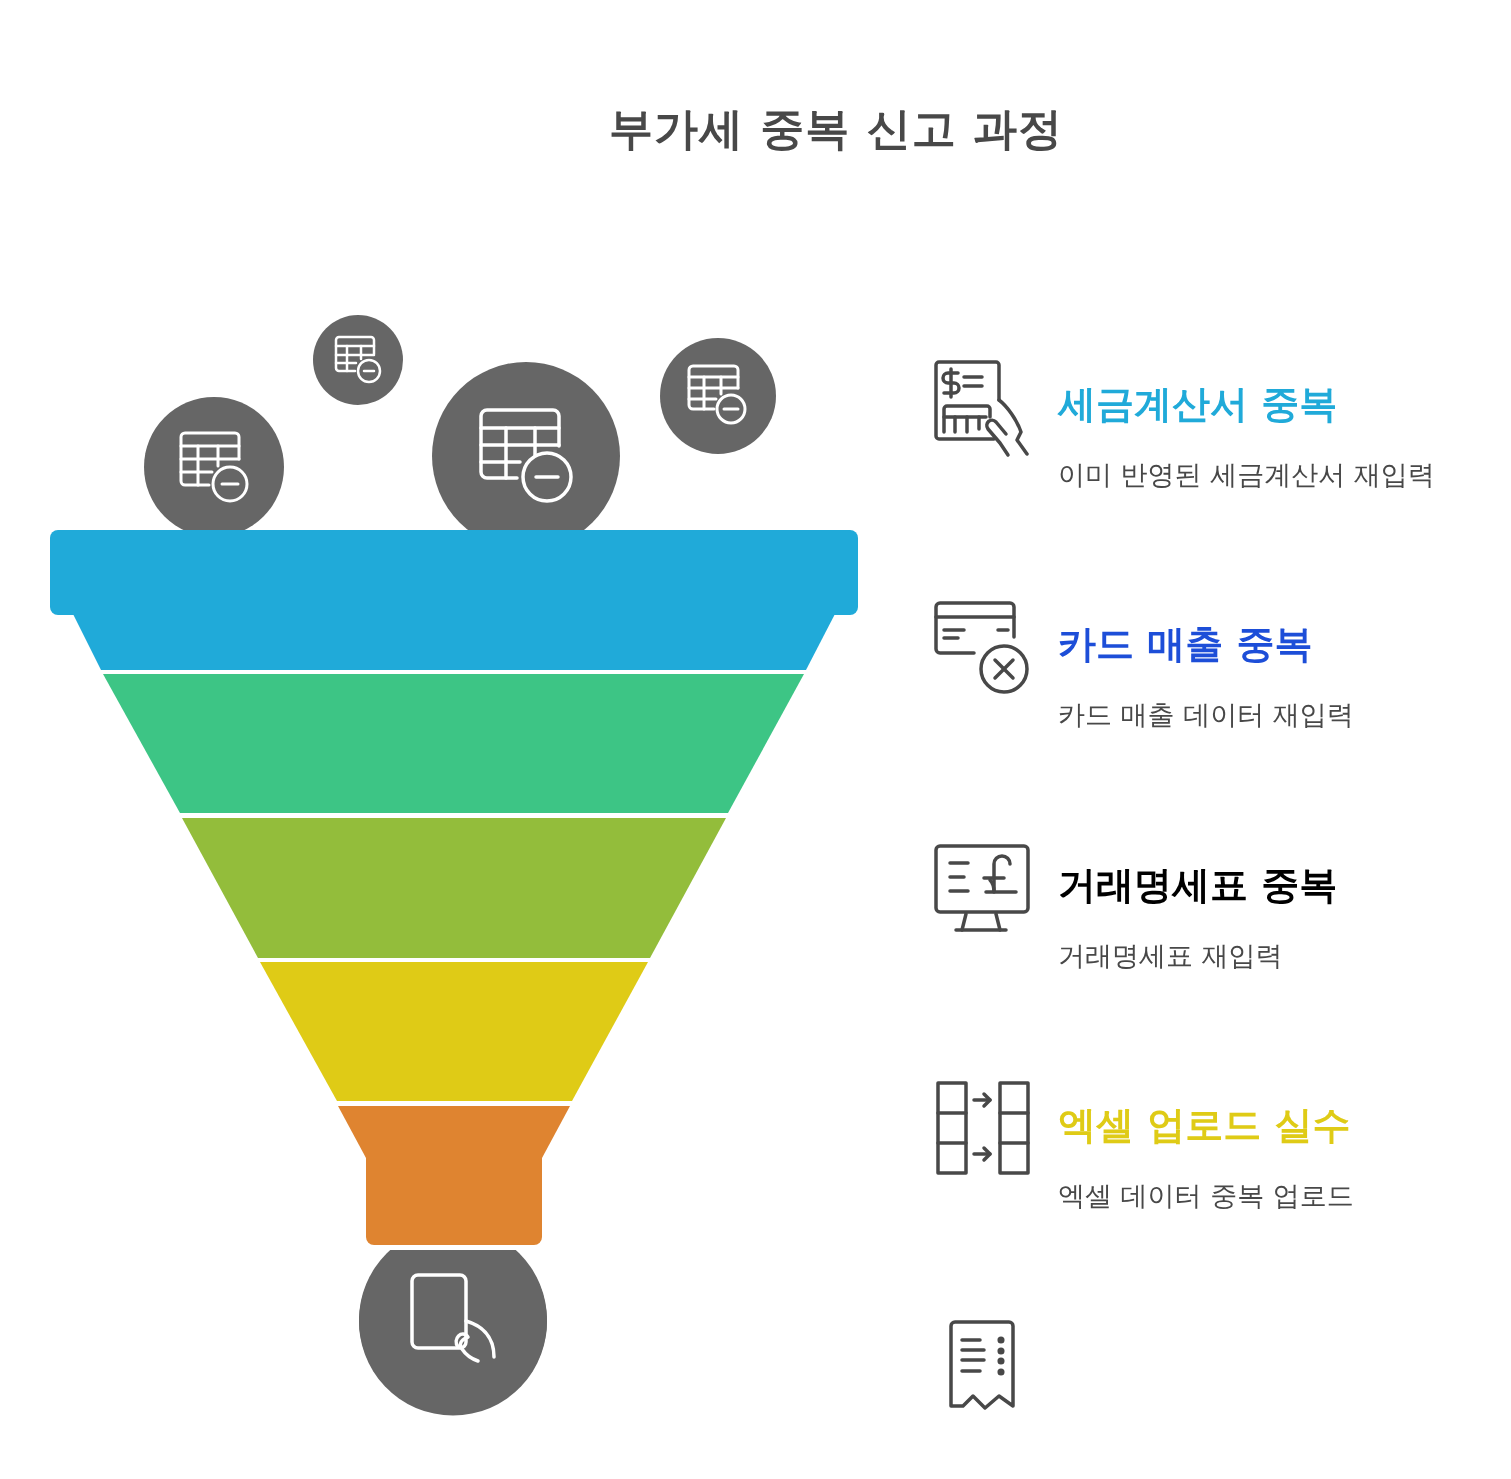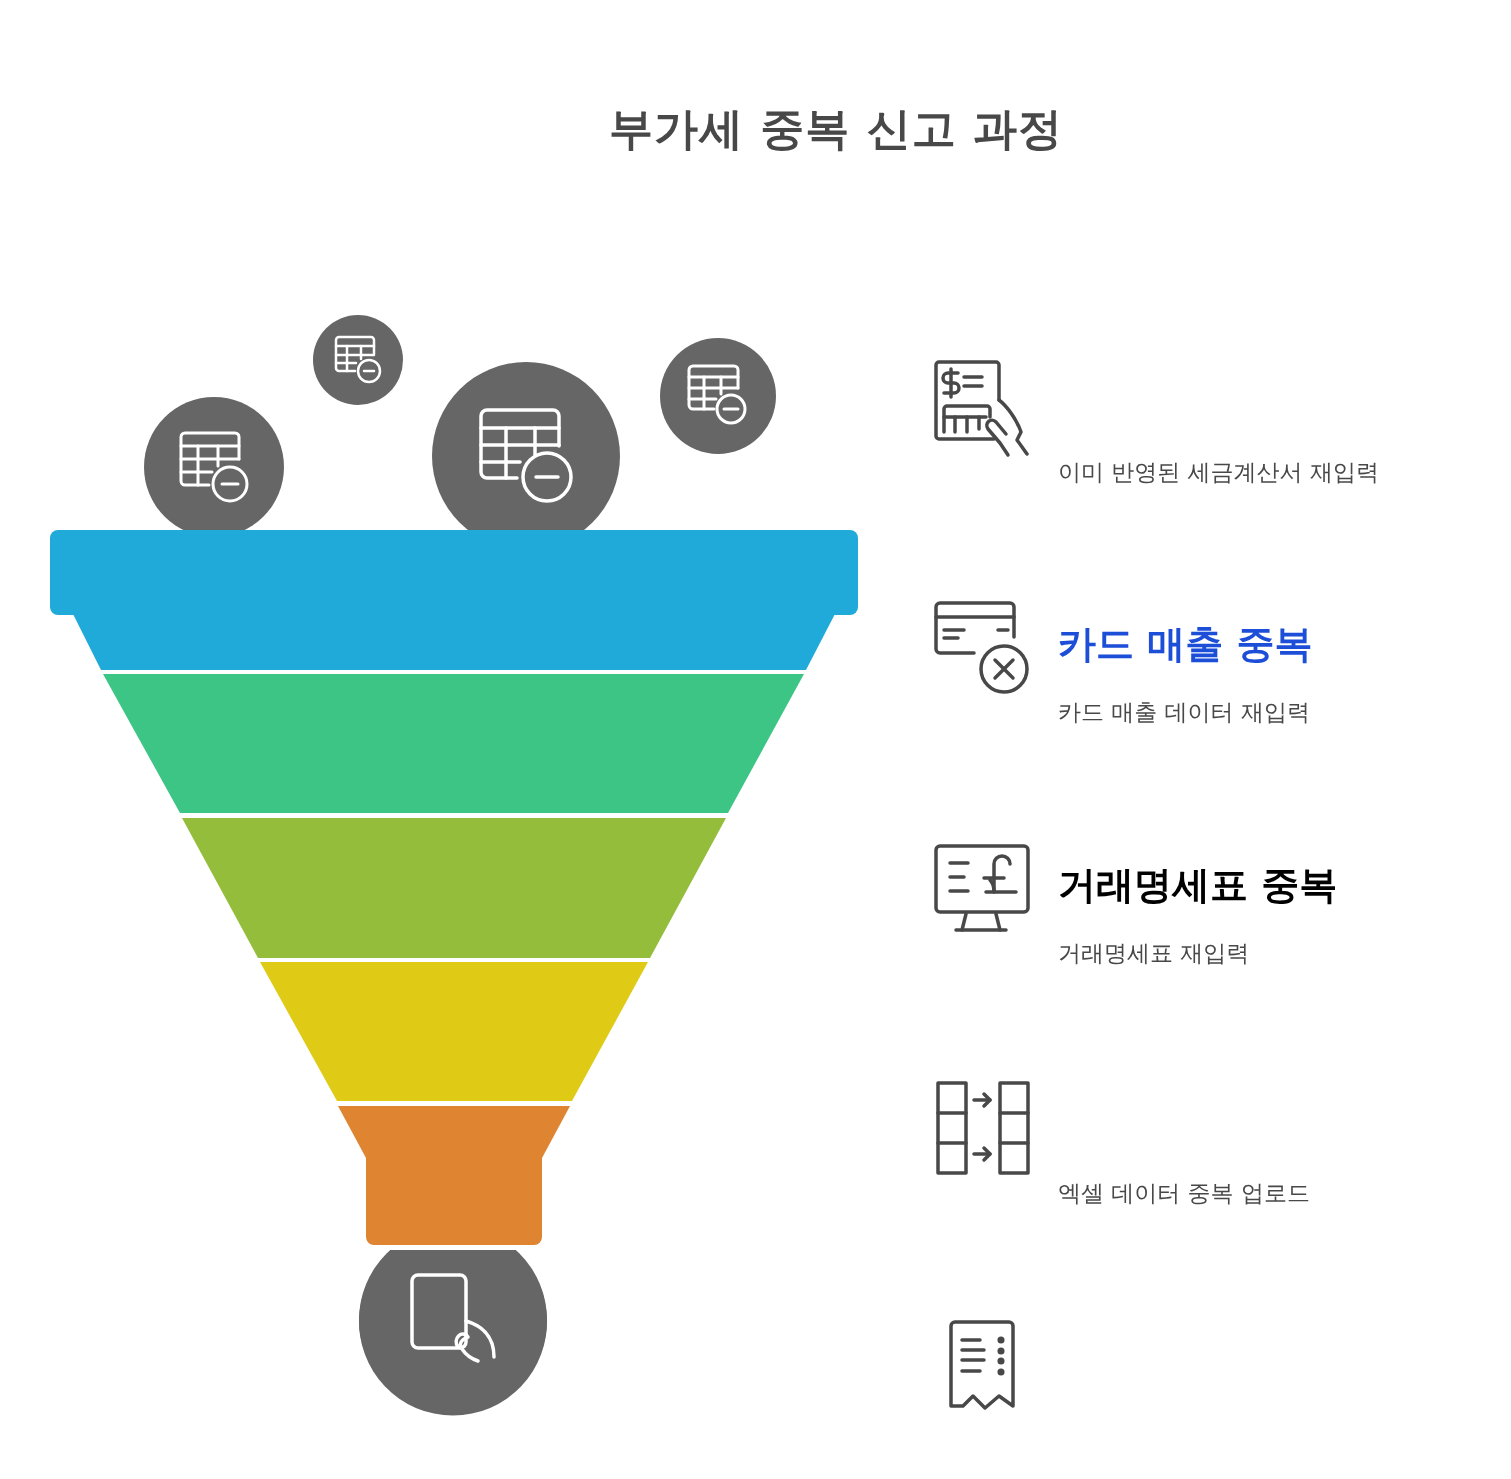--- a/index.html
+++ b/index.html
@@ -4,21 +4,21 @@
 <style>
   html, body { margin:0; padding:0; background:#ffffff; }
   body { width:1511px; height:1479px; position:relative; overflow:hidden;
          font-family:"DejaVu Sans", "Liberation Sans", sans-serif; }
   .title { position:absolute; left:0; width:1672px; top:100px; text-align:center;
            font-size:44px; font-weight:bold; color:#484848; letter-spacing:1px; }
   svg.funnel { position:absolute; left:0; top:0; }
   .item { position:absolute; left:930px; width:560px; height:120px; }
   .item .icon { position:absolute; left:0; top:0; width:104px; height:104px; }
   .item .heading { position:absolute; left:128px; top:22px; font-size:38px; font-weight:bold; white-space:nowrap; }
-  .item .desc { position:absolute; left:128px; top:100px; font-size:23px; color:#484848; white-space:nowrap; }
+  .item .desc { position:absolute; left:128px; top:100px; font-size:27px; color:#484848; white-space:nowrap; }
 </style>
 </head>
 <body>
 
 <div class="title" style="width:1672px;left:0;">부가세 중복 신고 과정</div>
 
 <svg class="funnel" width="900" height="1479" viewBox="0 0 900 1479">
 
   <g>
     <circle cx="214" cy="467" r="70" fill="#666666"></circle>
@@ -111,20 +111,21 @@
       <line x1="34" y1="29" x2="52" y2="29"></line>
       <path d="M14,75 V52 a3,3 0 0 1 3,-3 h40 a3,3 0 0 1 3,3 v8"></path>
       <line x1="14" y1="60" x2="56" y2="60"></line>
       <line x1="25" y1="60" x2="25" y2="75"></line>
       <line x1="37" y1="60" x2="37" y2="75"></line>
       <line x1="49" y1="60" x2="49" y2="72"></line>
       <path d="M69,43 c8,6 18,20 22,32 l-4,8 l10,14"></path>
       <path d="M78,98 l-8,-12 l-12,-14 c-4,-6 3,-12 8,-7 l10,12"></path>
     </g>
   </svg>
+  <div class="heading" style="color:#20aad9;">세금계산서 중복</div>
   <div class="desc">이미 반영된 세금계산서 재입력</div>
 </div>
 
 <div class="item" style="top:597px;">
   <svg class="icon" viewBox="0 0 104 104">
     <g fill="none" stroke="#484848" stroke-width="3.5" stroke-linecap="round" stroke-linejoin="round">
       <path d="M44,56 H10 a4,4 0 0 1 -4,-4 V10 a4,4 0 0 1 4,-4 h70 a4,4 0 0 1 4,4 v30"></path>
       <line x1="6" y1="20" x2="84" y2="20"></line>
       <line x1="14" y1="33" x2="34" y2="33"></line>
       <line x1="14" y1="41" x2="28" y2="41"></line>
@@ -164,20 +165,21 @@
       <line x1="8" y1="65" x2="36" y2="65"></line>
       <rect x="70" y="5" width="28" height="90"></rect>
       <line x1="70" y1="35" x2="98" y2="35"></line>
       <line x1="70" y1="65" x2="98" y2="65"></line>
       <line x1="44" y1="22" x2="60" y2="22"></line>
       <path d="M54,16 l6,6 l-6,6"></path>
       <line x1="44" y1="76" x2="60" y2="76"></line>
       <path d="M54,70 l6,6 l-6,6"></path>
     </g>
   </svg>
+  <div class="heading" style="color:#dfcb16;">엑셀 업로드 실수</div>
   <div class="desc">엑셀 데이터 중복 업로드</div>
 </div>
 
 <div class="item" style="top:1318px;">
   <svg class="icon" viewBox="0 0 104 104">
     <g fill="none" stroke="#484848" stroke-width="3.5" stroke-linecap="round" stroke-linejoin="round">
       <path d="M21,88 V8 a4,4 0 0 1 4,-4 h54 a4,4 0 0 1 4,4 v80 l-14,-10 l-14,12 l-12,-12 l-10,10 z"></path>
       <line x1="32" y1="22" x2="50" y2="22"></line>
       <line x1="32" y1="32" x2="54" y2="32"></line>
       <line x1="32" y1="42" x2="54" y2="42"></line>

